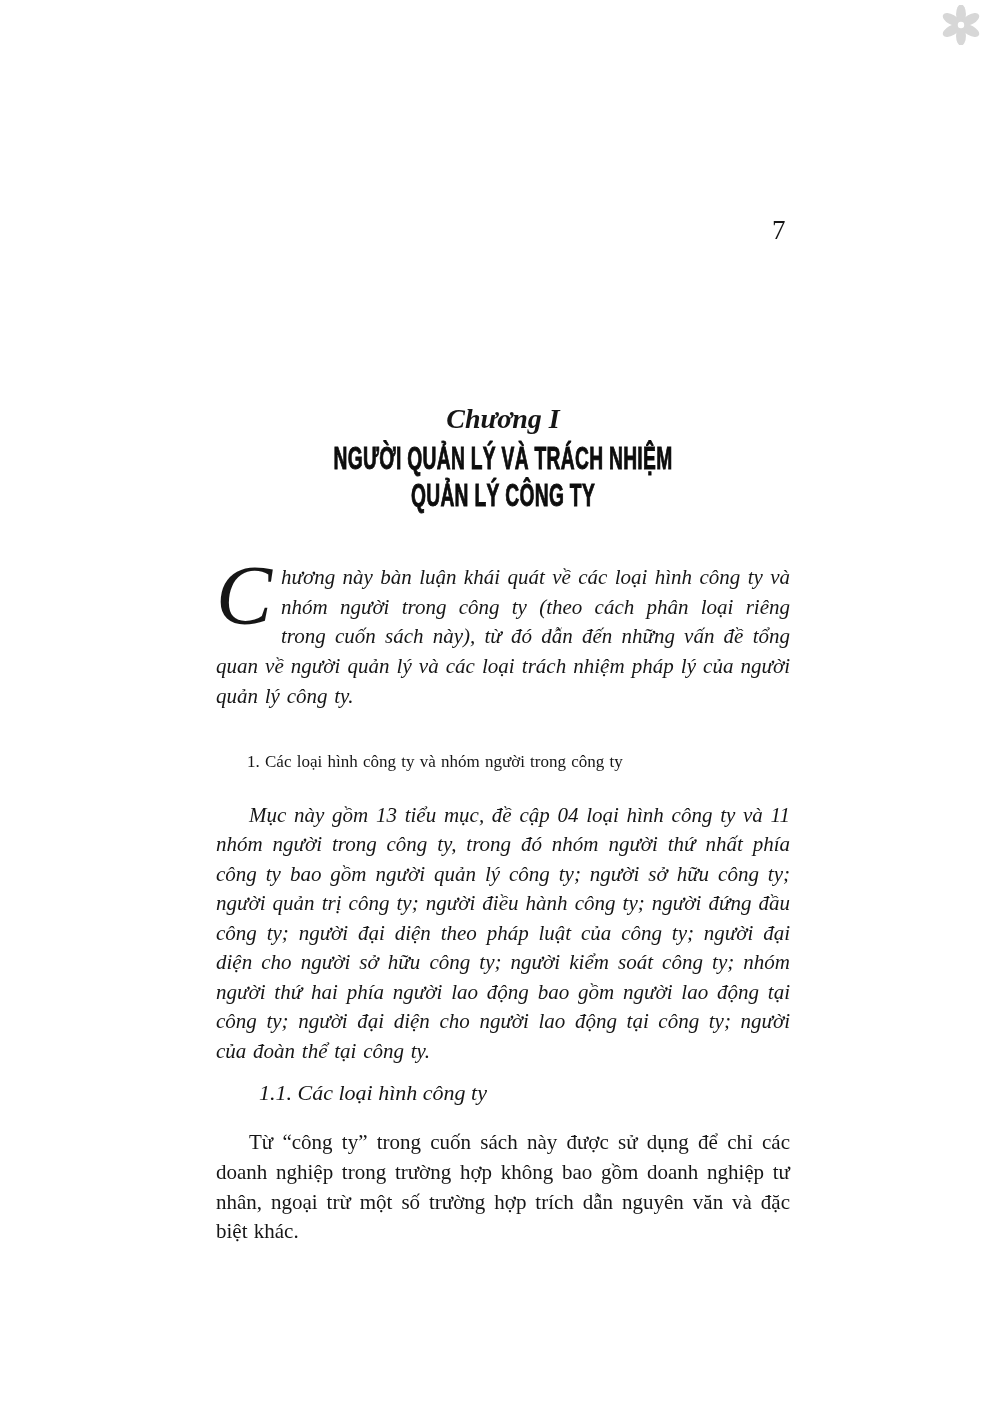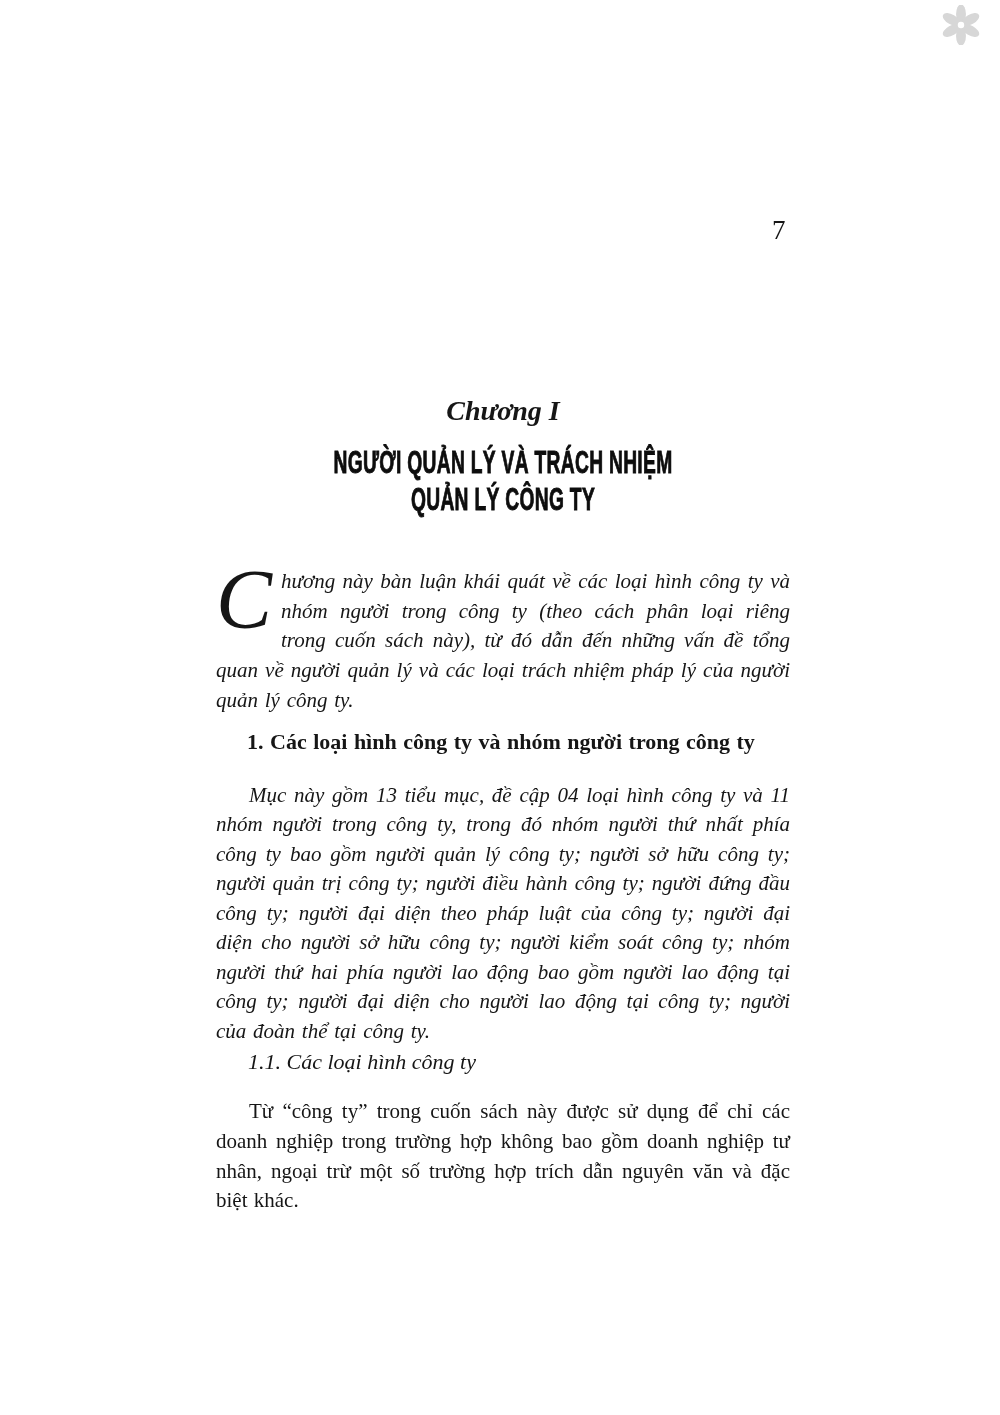--- a/index.html
+++ b/index.html
@@ -17,33 +17,33 @@
     font-size: 27px; line-height: 34px;
     letter-spacing: 0.5px;
   }
   .flower {
     position: absolute;
     left: 942px; top: 5px;
     width: 38px; height: 40px;
   }
   .text-col {
     position: absolute;
-    left: 216px; top: 0;
+    left: 216px; top: 8px;
     width: 574px;
   }
   .chapter-label {
     margin: 394px 0 0 0;
     text-align: center;
     font-style: italic;
     font-weight: bold;
     font-size: 28px;
     line-height: 34px;
   }
   .chapter-title {
-    margin: 16px 0 0 0;
+    margin: 4px 0 0 0;
     text-align: center;
     font-family: "Liberation Sans", sans-serif;
     font-weight: bold;
     font-size: 31px;
     line-height: 37px;
     color: #0d0d0d;
   }
   .chapter-title .t-line {
     display: block;
     white-space: nowrap;
@@ -61,38 +61,38 @@
     word-spacing: 1.5px;
   }
   .dropcap {
     float: left;
     font-style: italic;
     font-size: 84px;
     line-height: 57px;
     margin: 4px 9px 0 0;
   }
   .sec-heading {
-    margin: 10px 0 0 0;
-    font-weight: bold;
-    font-size: 22px;
+    margin: 34px 0 0 0;
+    font-weight: normal;
+    font-size: 17px;
     line-height: 31px;
     text-indent: 31px;
     word-spacing: 1px;
   }
   .sec-body {
     margin: 24px 0 0 0;
     font-style: italic;
     font-size: 21px;
     line-height: 29.5px;
     text-align: justify;
     text-indent: 33px;
     word-spacing: 1.5px;
   }
   .subsec-heading {
-    margin: 1px;
+    margin: 12px;
     font-style: italic;
     font-size: 22px;
     line-height: 30px;
     text-indent: 31px;
   }
   .subsec-body {
     margin: 20px 0 0 0;
     font-size: 21px;
     line-height: 29.8px;
     text-align: justify;

